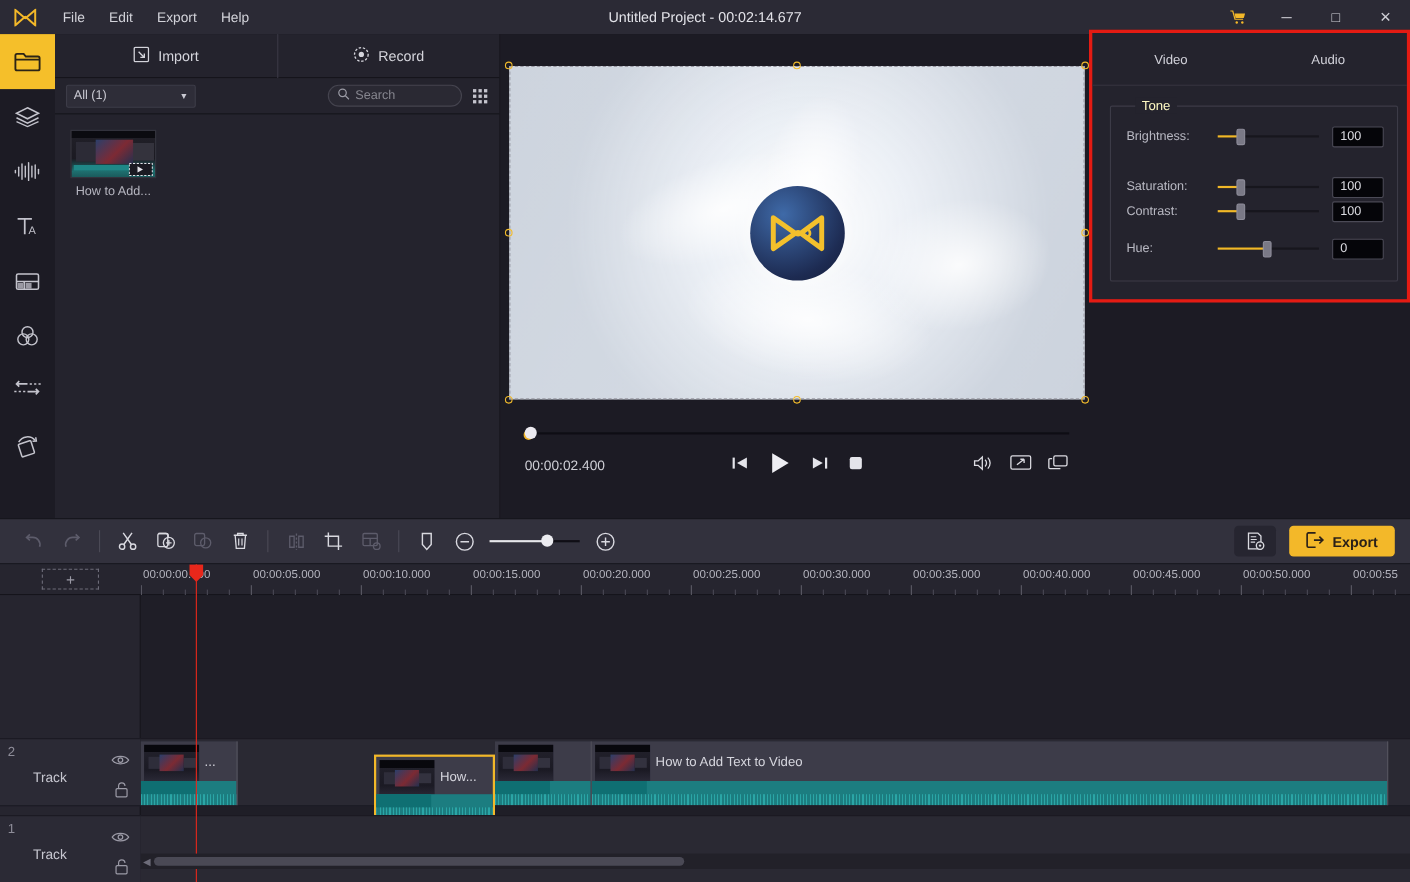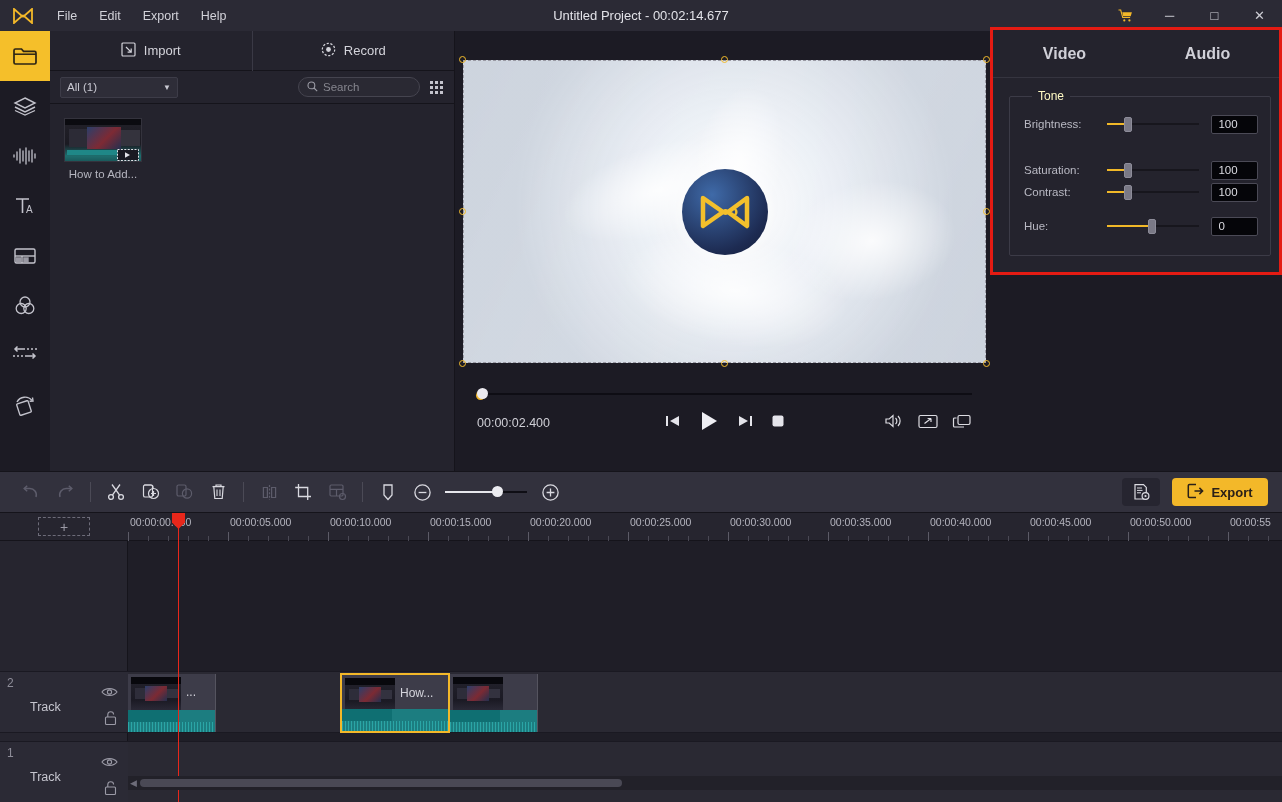--- a/index.html
+++ b/index.html
@@ -162,21 +162,21 @@
   .transport-right { margin-left: auto; display: flex; align-items: center; gap: 14px; }
 
   
   .props {
     position: absolute; left: 990px; top: 27px; width: 292px; height: 248px;
     background: #24232d; border: 3px solid #e41b13;
   }
   .props-tabs { height: 48px; display: flex; align-items: stretch; border-bottom: 1px solid #35343f; }
   .prop-tab {
     flex: 1; display: flex; align-items: center; justify-content: center;
-    font-size: 16px; color: #d0d0d8; position: relative; font-weight: bold;
+    font-size: 12px; color: #d0d0d8; position: relative;
   }
   .prop-tab.active { color: #f3b829; }
   .prop-tab.active::after {
     content: ''; position: absolute; bottom: -1px; left: 18%; right: 18%;
     height: 2px; background: #f3b829;
   }
   .fieldset {
     position: absolute; left: 16px; top: 66px; width: 262px; height: 160px;
     border: 1px solid #3c3b47; border-radius: 2px;
   }
@@ -260,21 +260,21 @@
   .track-eye { position: absolute; right: 10px; top: 12px; }
   .track-lock { position: absolute; right: 10px; top: 38px; }
   .lane {
     position: absolute; left: 0; right: 0; background: #2a2933;
     border-top: 1px solid #1a1922; border-bottom: 1px solid #1a1922;
   }
   .clip {
     position: absolute; top: 2px; height: 58px; background: #3d3c49;
     border-right: 1px solid #55545f; overflow: hidden;
   }
-  .clip.selected { border: 2px solid #f3b829; top: 1px; height: 60px; text-decoration: underline; }
+  .clip.selected { border: 2px solid #f3b829; top: 14px; height: 60px; text-decoration: underline; }
   .clip-thumb {
     position: absolute; left: 3px; top: 3px; width: 50px; height: 33px; overflow: hidden;
     background: #242330;
   }
   .clip-thumb i {
     position: absolute; inset: 0; display: block;
     background:
       linear-gradient(#08080d 0 7px, transparent 7px),
       linear-gradient(to bottom, #23222c 0%, #1b1a24 70%, #2a2936 100%);
   }
@@ -809,20 +809,30 @@
           <div class="clip" style="left:322px;width:88px">
             <span class="clip-thumb">
                 <i></i>
               </span>
             <span class="clip-title"></span>
             <span class="clip-audio">
                 <span class="block"></span>
                 <span class="wave-strip"></span>
               </span>
           </div>
+          <div class="clip" style="left:410px;width:724px">
+            <span class="clip-thumb">
+                <i></i>
+              </span>
+            <span class="clip-title">How to Add Text to Video</span>
+            <span class="clip-audio">
+                <span class="block"></span>
+                <span class="wave-strip"></span>
+              </span>
+          </div>
         </div>
 
         <div class="lane" style="top:200px;height:62px"></div>
       </div>
 
       <div class="playhead" style="left:178px;top:-28px;height:290px"></div>
       <div class="playhead-knob" style="left:172px;top:-28px"></div>
 
       <div class="hscroll-area">
         <span class="hscroll-arrow">◀</span>

